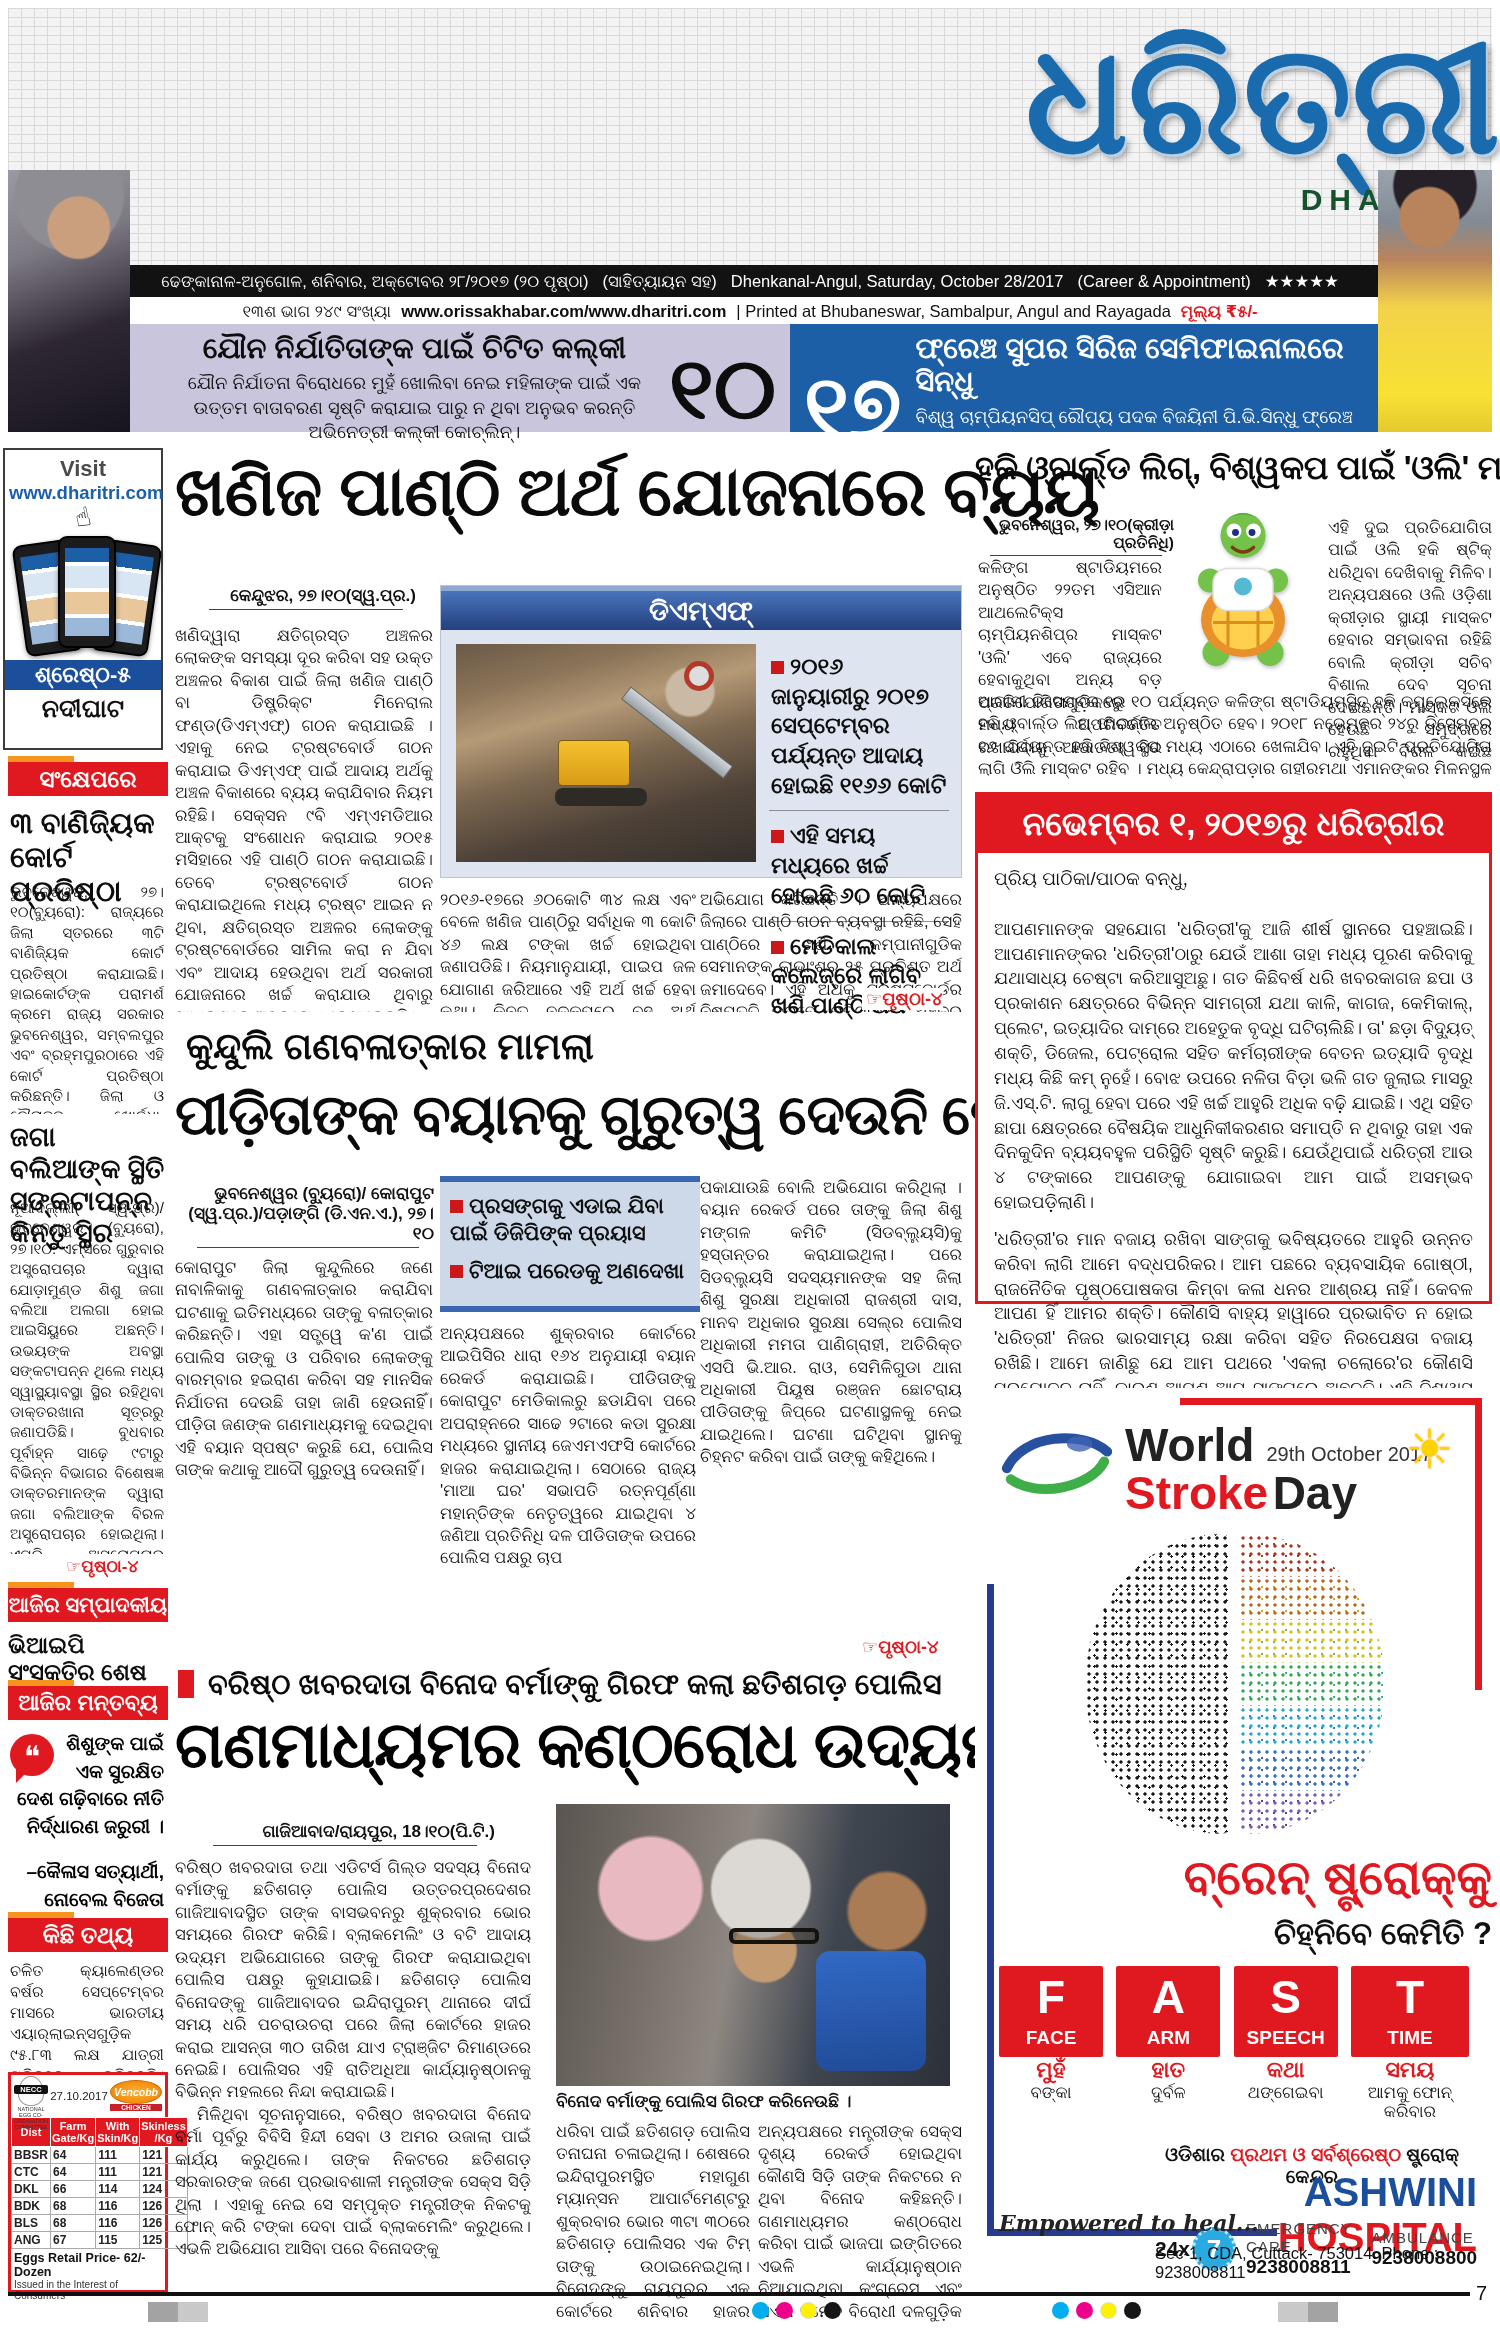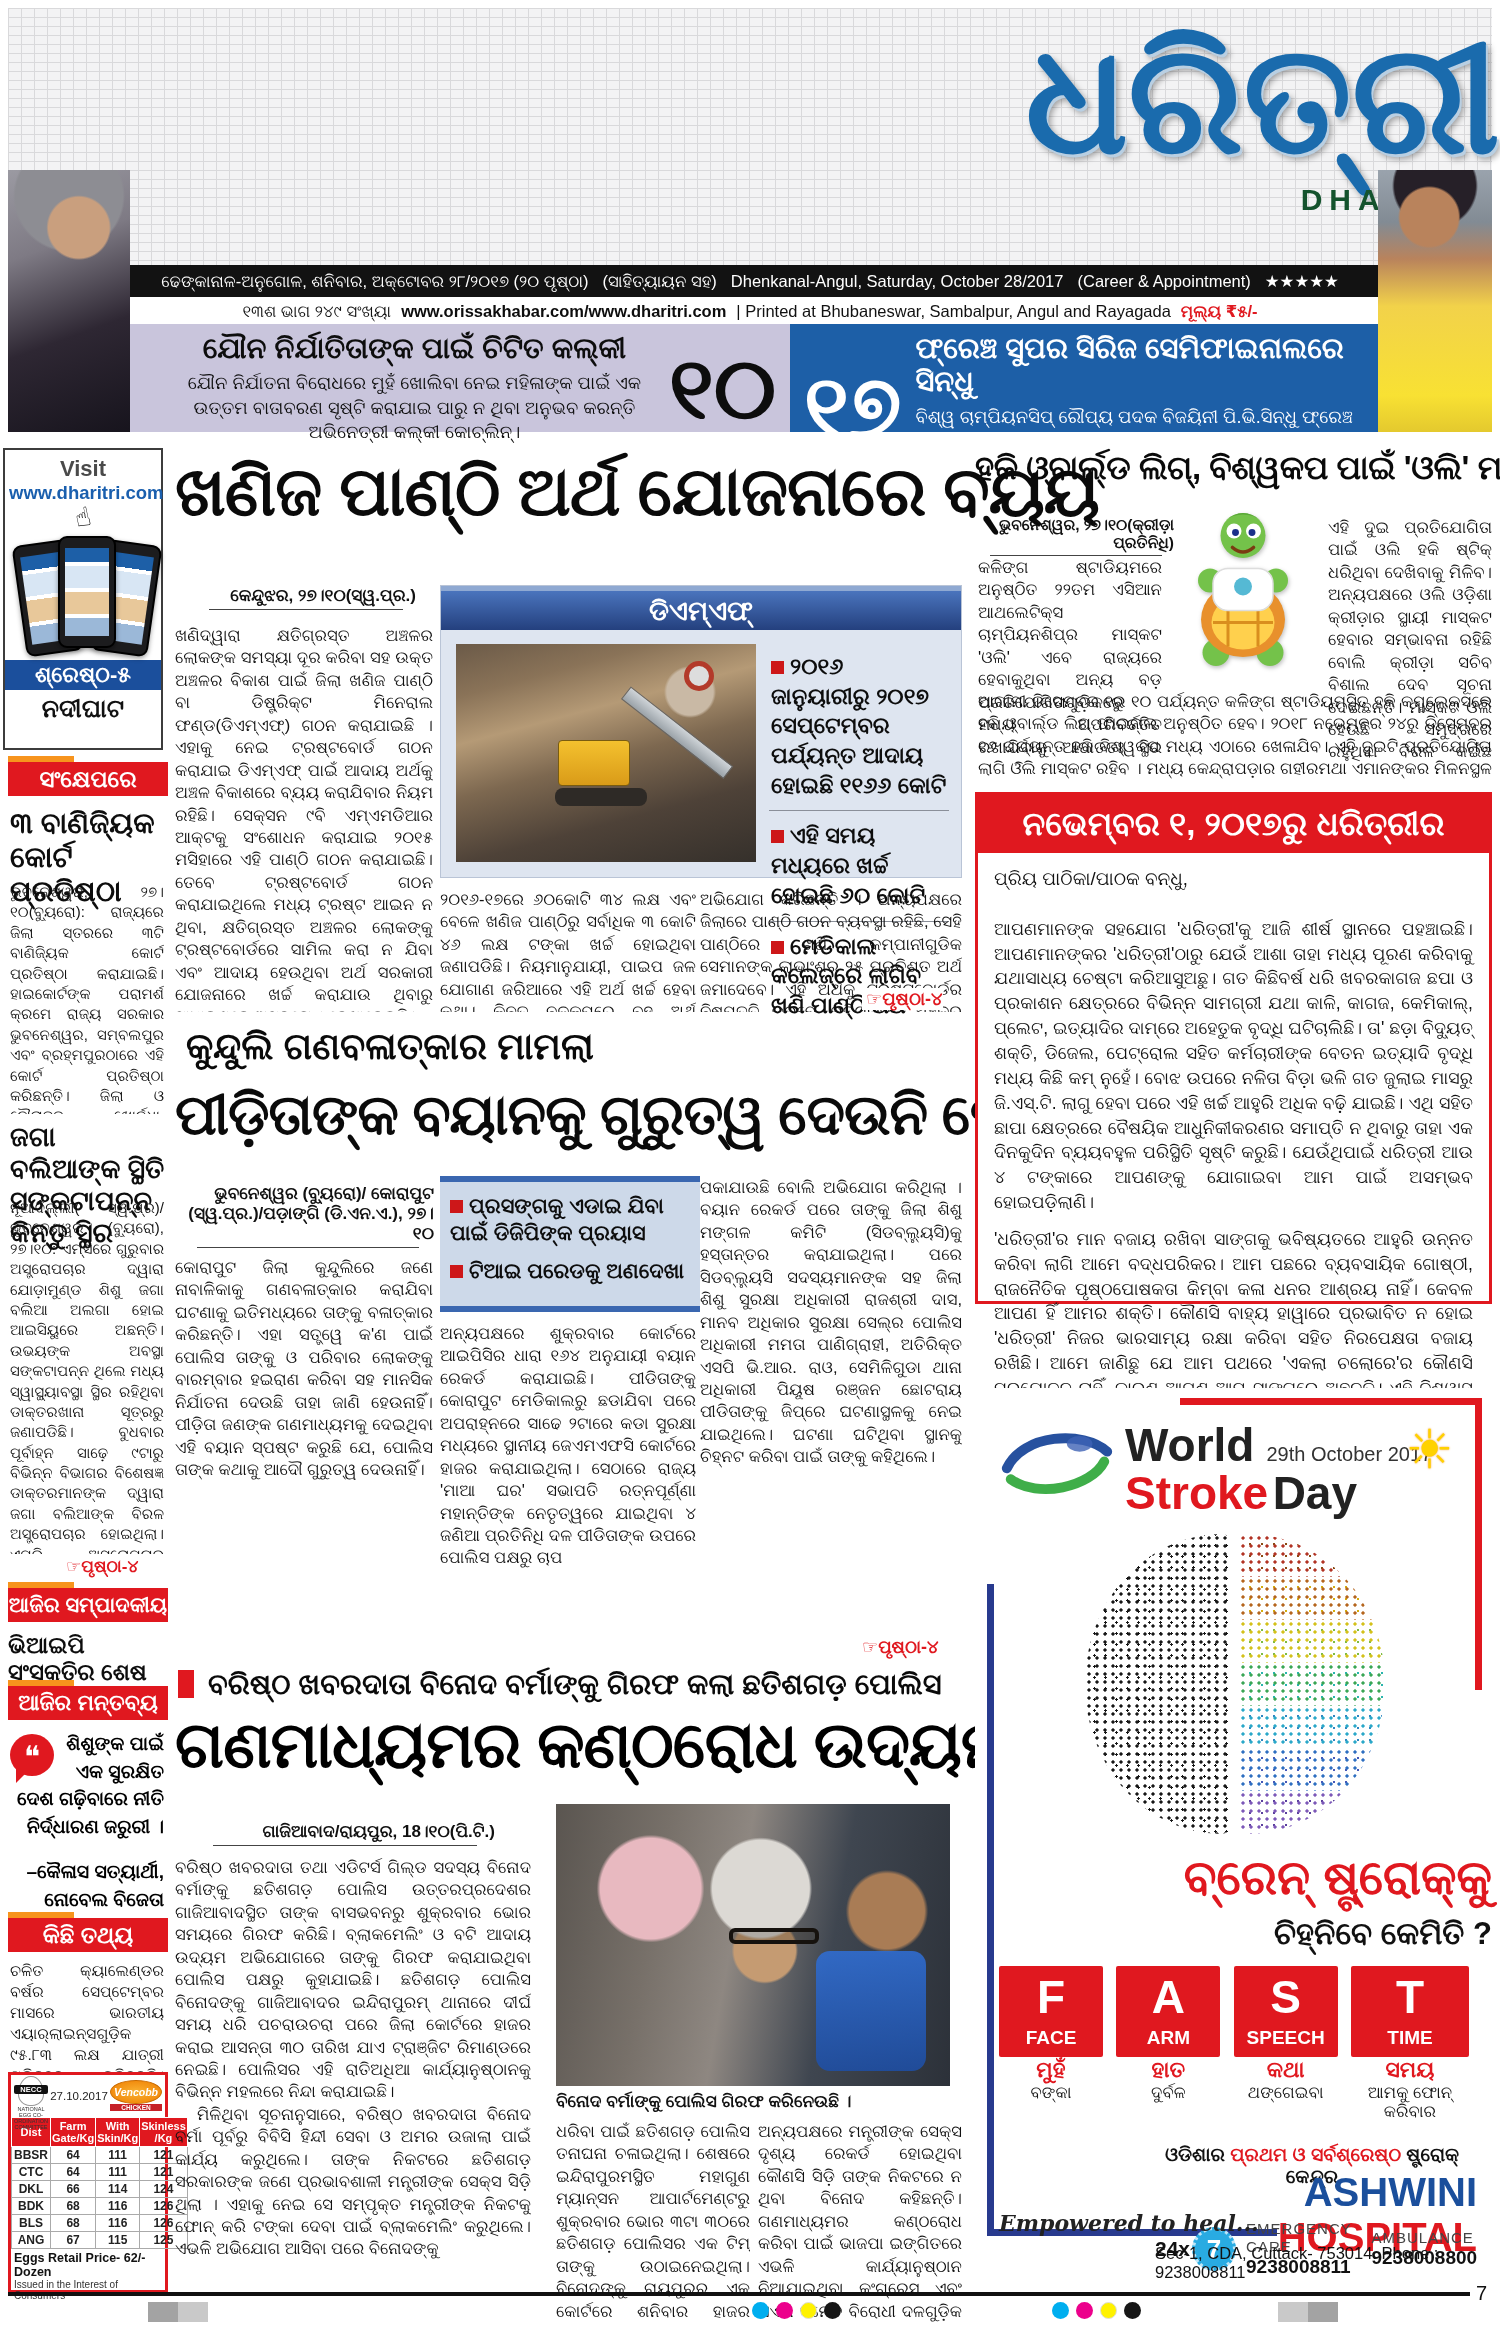--- a/index.html
+++ b/index.html
@@ -66,21 +66,21 @@
   .eggdate{font-size:11.5px;color:#222}
   .necc{width:34px;height:40px;position:relative;text-align:center}
   .necc .shell{position:absolute;left:4px;top:0;width:26px;height:30px;background:#fff;border:1.5px solid #999;border-radius:50% 50% 46% 46%/62% 62% 40% 40%}
   .necc .lbl{position:absolute;left:0;right:0;top:9px;font-size:7.5px;font-weight:bold;color:#111;background:#111;color:#fff;border-radius:2px}
   .necc .sub{position:absolute;left:-2px;right:-2px;top:30px;font-size:5.5px;color:#333;line-height:1.1}
   .vencobb{width:52px;height:40px;position:relative}
   .vencobb .oval{position:absolute;left:0;top:4px;width:52px;height:24px;background:radial-gradient(#f9b233,#ef7d00);border-radius:50%;border:1.5px solid #c96a00;color:#fff;font-size:10.5px;font-weight:bold;font-style:italic;text-align:center;line-height:22px}
   .vencobb .chk{position:absolute;left:0;right:0;top:28px;font-size:6.5px;font-weight:bold;color:#fff;background:#c62127;text-align:center}
   table.eggs{border-collapse:collapse;width:100%;font-size:11.5px}
   table.eggs th{background:#e0181f;color:#fff;font-size:11px;line-height:1.1;padding:2px 1px;border:1px solid #fff}
-  table.eggs td{border:1px solid #aaa;text-align:center;font-weight:bold;color:#222;padding:1px 2px;font-size:12px}
+  table.eggs td{border:1px solid #aaa;text-align:left;font-weight:bold;color:#222;padding:1px 2px;font-size:12px}
   .eggfoot{font-size:12.5px;font-weight:bold;color:#111;padding:2px 3px 0}
   .eggnote{font-size:10px;color:#333;padding:0 3px 2px}
   
   .headline-xl{font-size:68px;font-weight:bold;color:#0a0a0a;letter-spacing:-1px;white-space:nowrap;text-align:center}
   .headline-l{font-size:56px;font-weight:bold;color:#0a0a0a;letter-spacing:-1px;white-space:nowrap;text-align:center}
   .kicker{font-size:37px;font-weight:bold;color:#0a0a0a}
   .kicker-sm{font-size:29px;font-weight:bold;color:#0a0a0a}
   .redsq{display:inline-block;width:16px;height:28px;background:#e0181f;vertical-align:-4px;margin-right:14px}
   .dmf{background:#dee5f0;border:1px solid #b9c4d6}
   .dmf .hdr{height:44px;background:linear-gradient(#4a74bd,#24407e);border-top:5px solid #8fa9d2;color:#fff;font-size:27px;font-weight:bold;text-align:center;line-height:40px}

